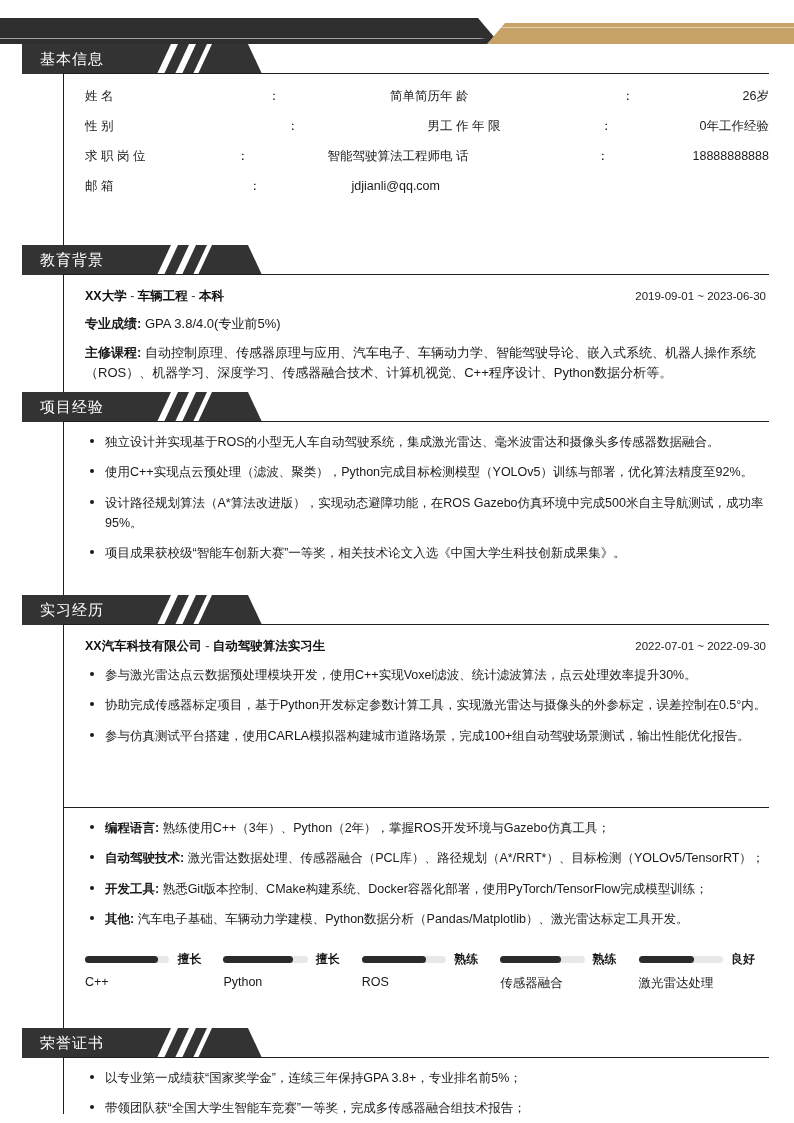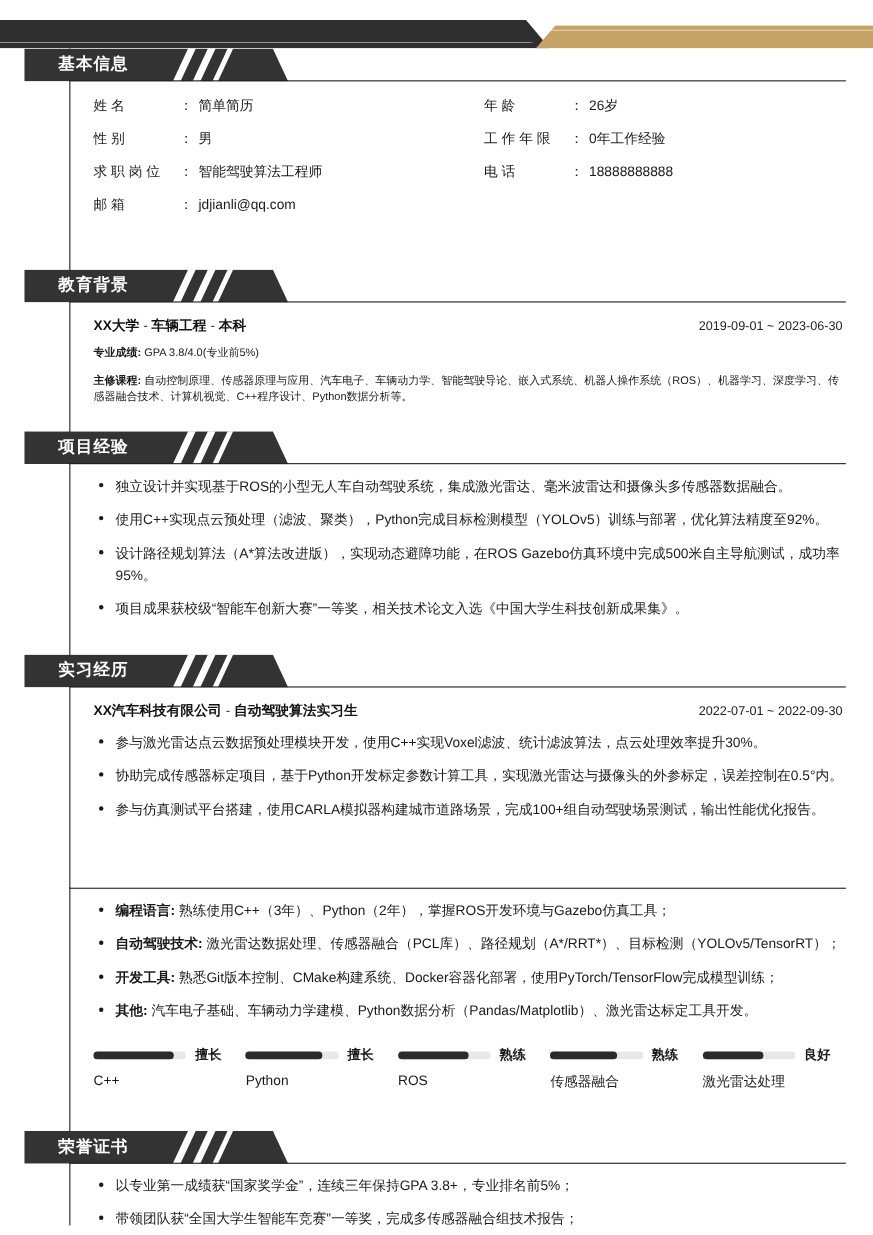--- a/index.html
+++ b/index.html
@@ -87,25 +87,25 @@
     top: 0;
     width: 7px; height: 30px;
     background: #ffffff;
     transform: skewX(-25deg);
   }
   .sec-head .stripe.s1 { left: 142px; }
   .sec-head .stripe.s2 { left: 160px; }
   .sec-head .stripe.s3 { left: 178px; width: 5px; }
   .sec-head .sec-title {
     position: absolute;
-    top: 0; left: 31px;
+    top: 0; left: 18px;
     height: 30px;
     line-height: 30px;
     font-size: 15px;
-    font-weight: bold;
+    font-weight: normal;
     color: #ffffff;
     letter-spacing: 1px;
     z-index: 3;
     white-space: nowrap;
   }
   .sec-rule {
     position: absolute;
     left: 63px;
     top: 29px;
     width: 706px;
@@ -123,21 +123,21 @@
   }
 
   
   .info-grid {
     display: grid;
     grid-template-columns: 355px 1fr;
     row-gap: 13px;
     font-size: 12.5px;
     padding-top: 14px;
   }
-  .info-row { display: flex; align-items: baseline; }
+  .info-row { display: flex; align-items: baseline; justify-content: space-between; }
   .info-label {
     width: 78px;
     display: inline-flex;
     justify-content: space-between;
     font-size: 12.5px;
     color: #1a1a1a;
     letter-spacing: 0;
   }
   .info-colon { margin: 0 5px 0 0; }
   .info-value { font-size: 12.5px; color: #1a1a1a; }
@@ -155,21 +155,21 @@
   .entry-head .date {
     font-weight: normal;
     font-size: 11.5px;
     color: #222;
     padding-right: 3px;
   }
   .entry-head .org { color: #111; }
   .entry-head .sep { font-weight: normal; color: #333; }
 
   .kv-line {
-    font-size: 10px;
+    font-size: 13px;
     margin-top: 9px;
     line-height: 1.55;
   }
   .kv-line b { font-weight: bold; }
 
   
   ul.bullets {
     list-style: none;
     margin: 0;
     padding: 0;

